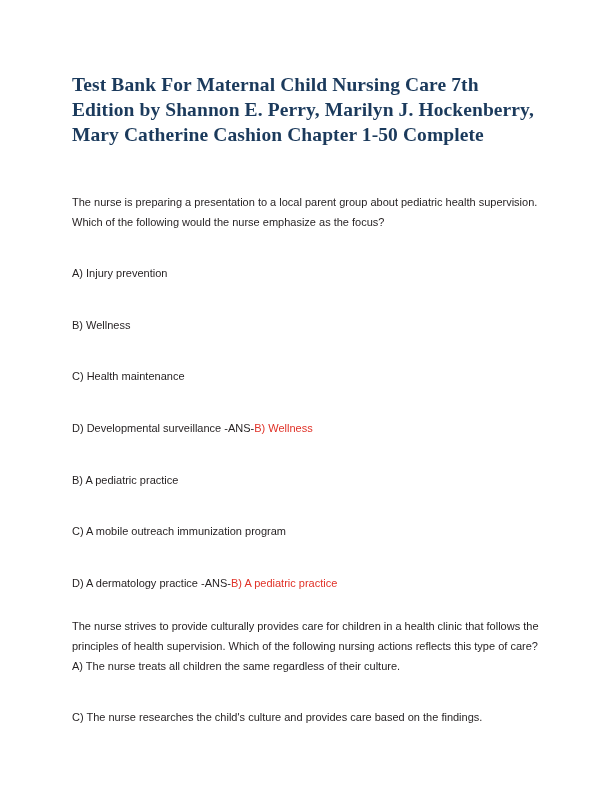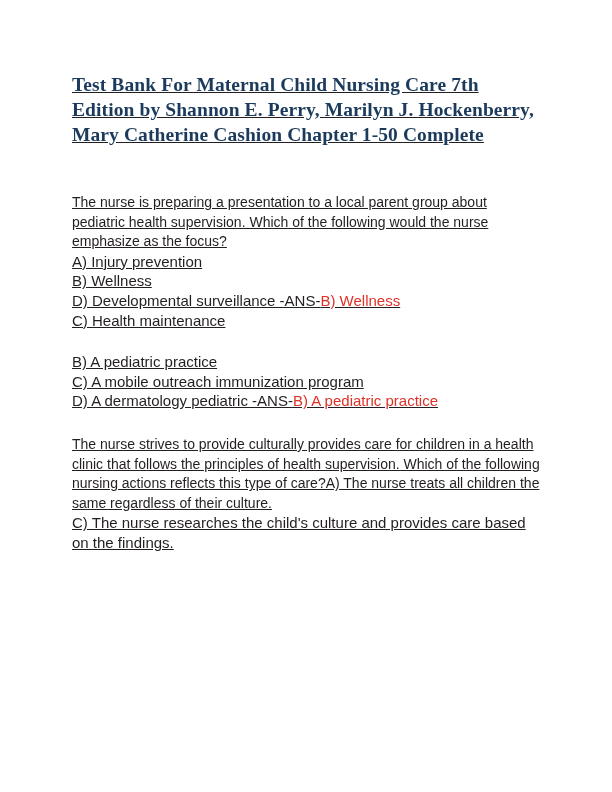--- a/index.html
+++ b/index.html
@@ -13,46 +13,46 @@
     font-family: "Liberation Sans", sans-serif;
     color: #231f20;
     overflow: hidden;
   }
   .page {
     position: relative;
     width: 612px;
     height: 792px;
     box-sizing: border-box;
     padding: 72px 72px 0 72px;
-    text-decoration: underline;
   }
   .doc-title {
     font-family: "Liberation Serif", serif;
     font-weight: bold;
     font-size: 19.5px;
     line-height: 25px;
     color: #1b3a5c;
     letter-spacing: 0.1px;
     margin: 0 0 0 0;
     max-width: 462px;
   }
   .body-block {
     margin-top: 46px;
   }
   .qa-block {
     margin-bottom: 22px;
     max-width: 470px;
   }
   .qa-line {
-    font-size: 15px;
+    font-size: 11px;
     line-height: 19.6px;
     color: #231f20;
+    margin-top: 32px;
   }
   .qa-stem {
-    font-size: 14px;
+    font-size: 11px;
     line-height: 19.6px;
     color: #231f20;
     margin-top: 24px;
   }
   .ans {
     color: #e03127;
   }
 </style>
 </head>
 <body>
@@ -60,28 +60,28 @@
 <div class="page">
 
   <h1 class="doc-title">Test Bank For Maternal Child Nursing Care 7th Edition by Shannon E. Perry, Marilyn J. Hockenberry, Mary Catherine Cashion Chapter 1-50 Complete</h1>
 
   <div class="body-block">
 
     <div class="qa-block">
       <div class="qa-stem">The nurse is preparing a presentation to a local parent group about pediatric health supervision. Which of the following would the nurse emphasize as the focus?</div>
       <div class="qa-line">A) Injury prevention</div>
       <div class="qa-line">B) Wellness</div>
+      <div class="qa-line">C) Health maintenance</div>
       <div class="qa-line"><span>D) Developmental surveillance -ANS-</span><span class="ans">B) Wellness</span></div>
-      <div class="qa-line">C) Health maintenance</div>
     </div>
 
     <div class="qa-block">
       <div class="qa-line">B) A pediatric practice</div>
       <div class="qa-line">C) A mobile outreach immunization program</div>
-      <div class="qa-line"><span>D) A dermatology pediatric -ANS-</span><span class="ans">B) A pediatric practice</span></div>
+      <div class="qa-line"><span>D) A dermatology practice -ANS-</span><span class="ans">B) A pediatric practice</span></div>
     </div>
 
     <div class="qa-block">
       <div class="qa-stem">The nurse strives to provide culturally provides care for children in a health clinic that follows the principles of health supervision. Which of the following nursing actions reflects this type of care?A) The nurse treats all children the same regardless of their culture.</div>
       <div class="qa-line">C) The nurse researches the child's culture and provides care based on the findings.</div>
     </div>
 
   </div>
 </div>
 

